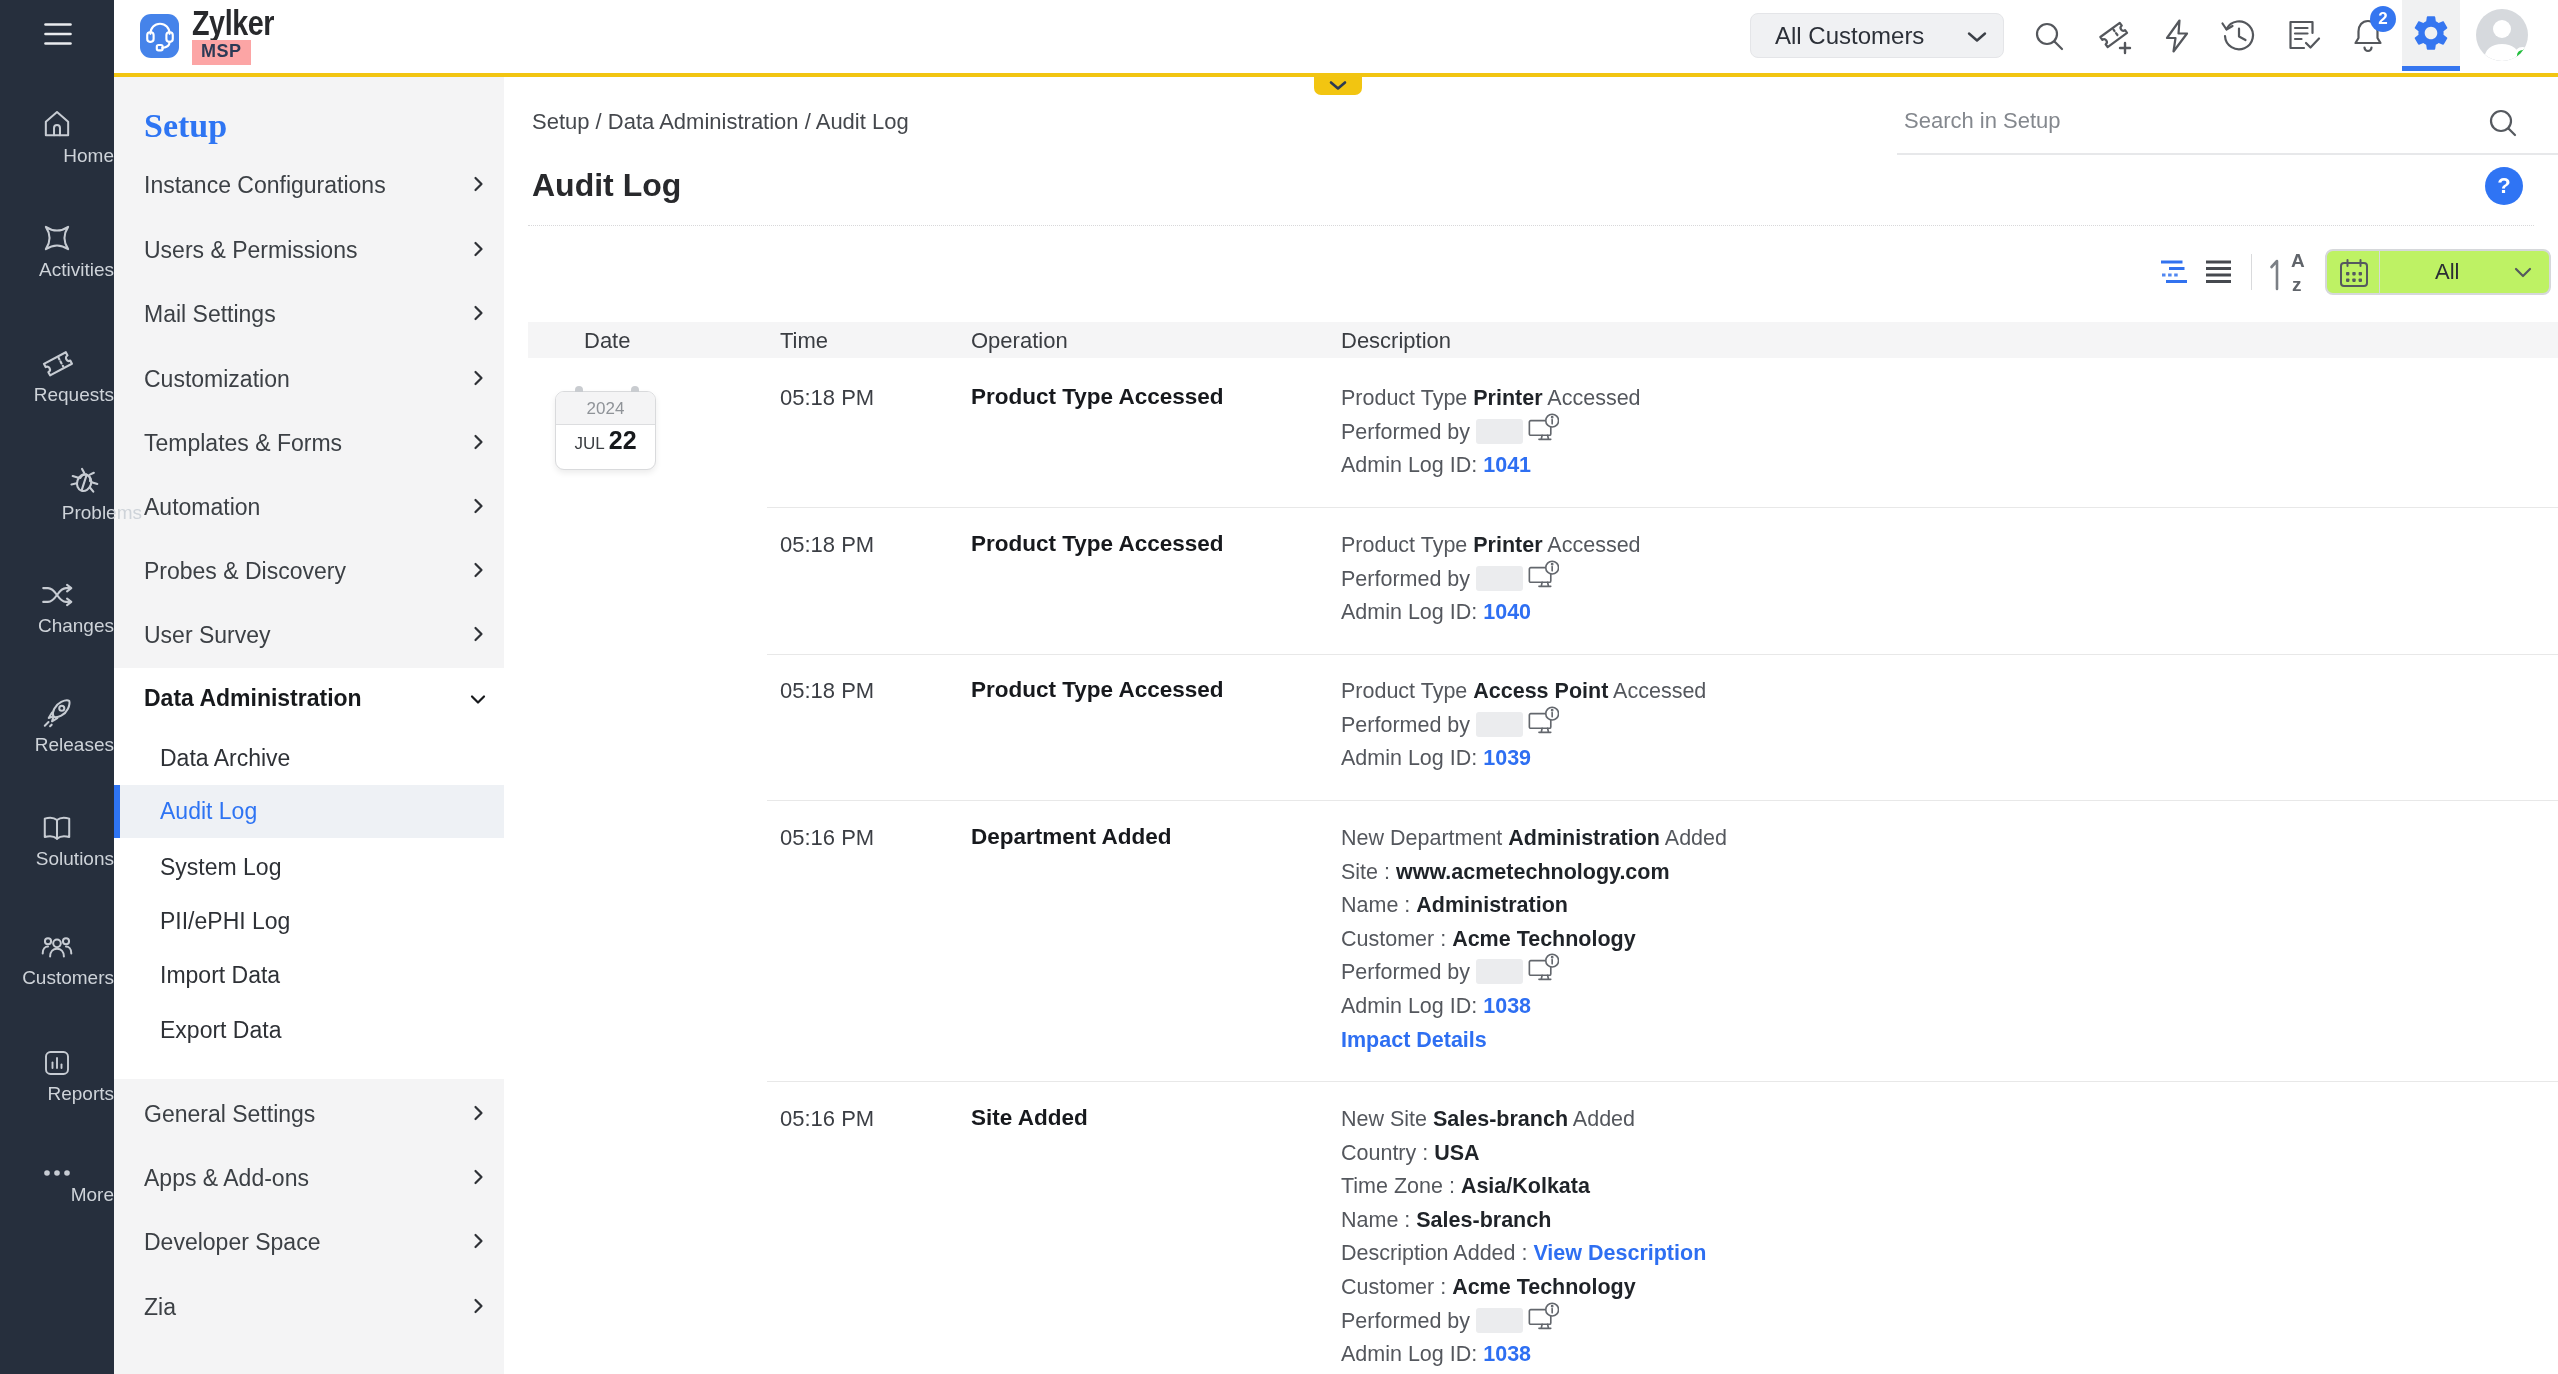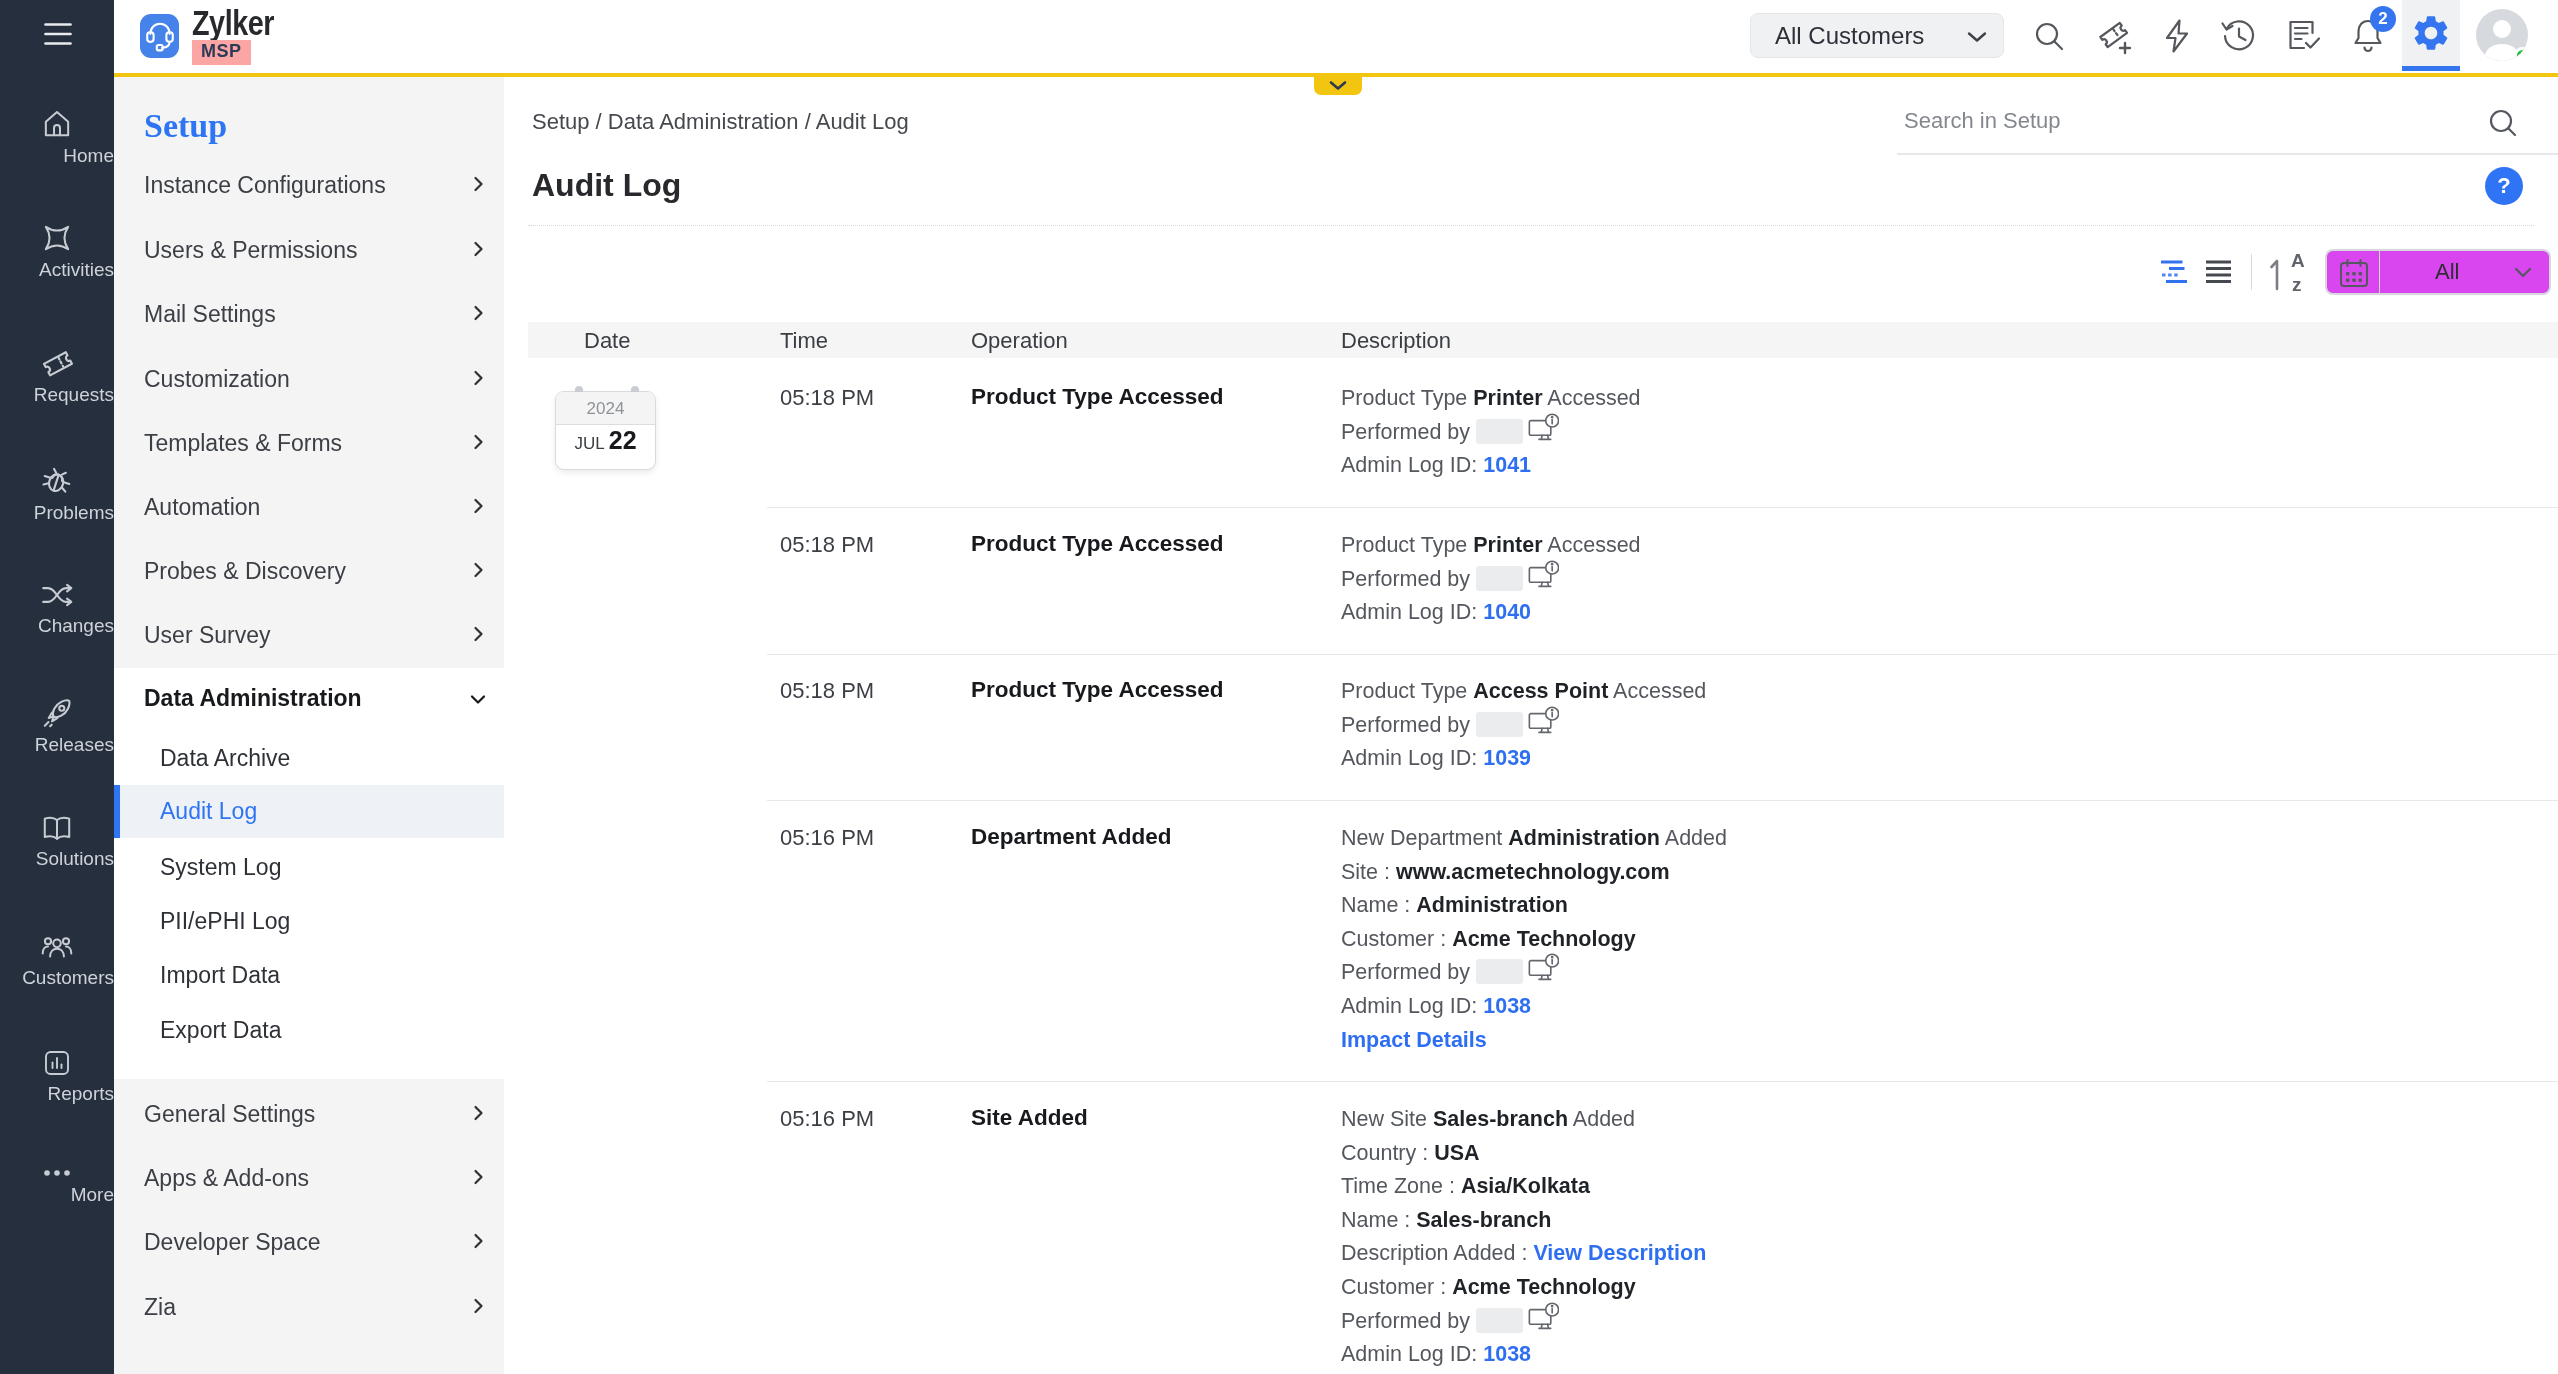--- a/index.html
+++ b/index.html
@@ -44,21 +44,21 @@
 
 #main { position:absolute; left:504px; top:77px; width:2054px; height:1297px; background:#fff; }
 #crumb { position:absolute; left:28px; top:32px; font-size:22px; color:#45484d; }
 #searchsetup { position:absolute; left:1400px; top:31px; font-size:22px; color:#84888e; }
 #searchline { position:absolute; left:1393px; top:76px; width:661px; height:0; border-bottom:2px solid #e7e8ea; }
 #heading { position:absolute; left:28px; top:90px; font-size:32px; font-weight:700; color:#28292c; }
 #helpq { position:absolute; left:1981px; top:90px; width:38px; height:38px; border-radius:50%; background:#2f74f4; color:#fff; font-size:22px; font-weight:700; text-align:center; line-height:38px; }
 #dotline { position:absolute; left:24px; top:148px; width:2006px; border-bottom:1px dotted #d8d8da; }
 #filter { position:absolute; left:28px; top:169px; width:760px; height:43px; border:2px solid #d3d5d8; border-radius:5px; font-size:21px; color:#9ba1a8; line-height:39px; padding-left:17px; background:#fff;}
 .ctrlicon { position:absolute; top:176px; }
-#grp { position:absolute; left:1821px; top:172px; width:226px; height:46px; border:2px solid #d6d8db; border-radius:8px; background:#d946ef; }
+#grp { position:absolute; left:1821px; top:172px; width:226px; height:46px; border:2px solid #d6d8db; border-radius:8px; background:#bef264; }
 #grp .div { position:absolute; left:52px; top:0; width:1px; height:42px; background:#d6d8db; }
 #grp .all { position:absolute; left:108px; top:8px; font-size:22px; color:#2b2e33; }
 #grp .chev { position:absolute; right:16px; top:15px; }
 
 
 #thead { position:absolute; left:24px; top:245px; width:2030px; height:36px; background:#f5f5f6; }
 #thead span { position:absolute; top:6px; font-size:22px; color:#3a3d42; }
 .sep { position:absolute; left:263px; width:1791px; height:0; border-bottom:1px solid #e8e8e8; }
 .time { position:absolute; left:276px; font-size:22px; color:#3b3e44; }
 .oper { position:absolute; left:467px; font-size:22.5px; font-weight:700; color:#17191d; }
@@ -103,21 +103,21 @@
   <div class="navitem" style="top:344px;">
     <svg width="36" height="36" viewBox="0 0 32 32" fill="none" stroke="#c7ccd3" stroke-width="1.9" stroke-linejoin="round" stroke-linecap="round">
         <g transform="rotate(-28 16 16)">
           <path d="M5 12 h22 v3.2 a2.6 2.6 0 0 0 0 5.2 V23.6 H5 v-3.2 a2.6 2.6 0 0 0 0-5.2 Z"></path>
           <line x1="19" y1="13.5" x2="19" y2="15" stroke-dasharray="2 2.4"></line>
           <line x1="19" y1="17" x2="19" y2="22" stroke-dasharray="2 2.4"></line>
         </g>
       </svg>
     <div class="lbl">Requests</div>
   </div>
-  <div class="navitem" style="top:462px;">
+  <div class="navitem" style="top:462px;margin-left:28px;">
     <svg width="36" height="36" viewBox="0 0 32 32" fill="none" stroke="#c7ccd3" stroke-width="1.9" stroke-linejoin="round" stroke-linecap="round">
         <g transform="rotate(18 16 16)">
           <ellipse cx="16" cy="18.5" rx="6.2" ry="7.5"></ellipse>
           <path d="M16 11 a4.5 4.5 0 0 1 4.5 4.5 M16 11 a4.5 4.5 0 0 0 -4.5 4.5"></path>
           <path d="M10.5 7.5 l2.8 2.6 M21.5 7.5 l-2.8 2.6"></path>
           <path d="M9.8 16 H4.5 M9.8 21 l-4 2.5 M22.2 16 H27.5 M22.2 21 l4 2.5"></path>
           <line x1="16" y1="12" x2="16" y2="25"></line>
         </g>
       </svg>
     <div class="lbl">Problems</div>

